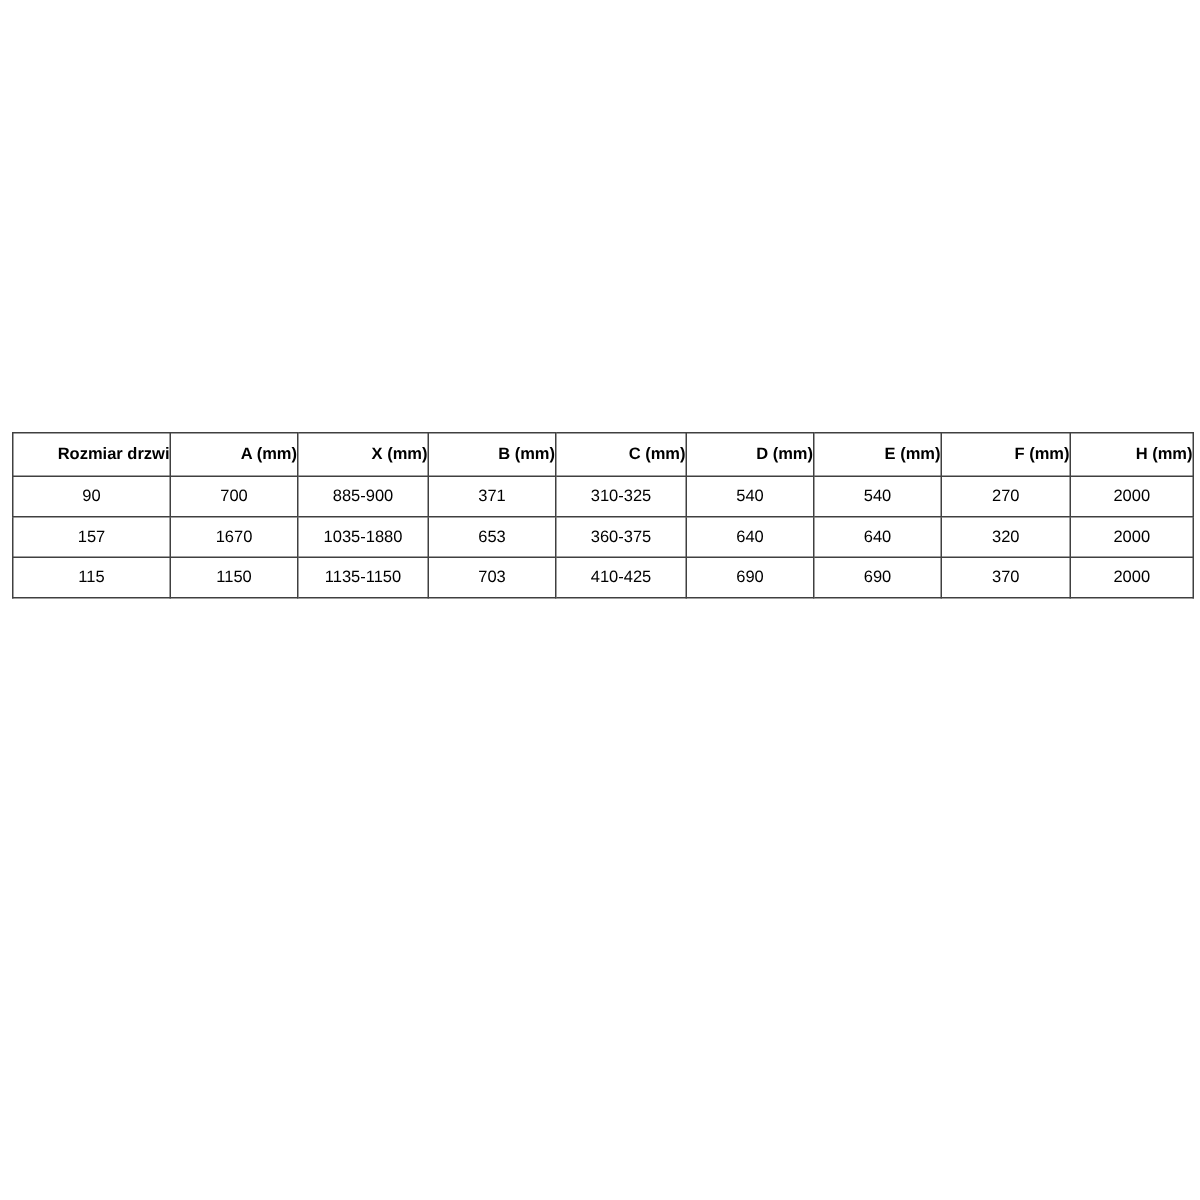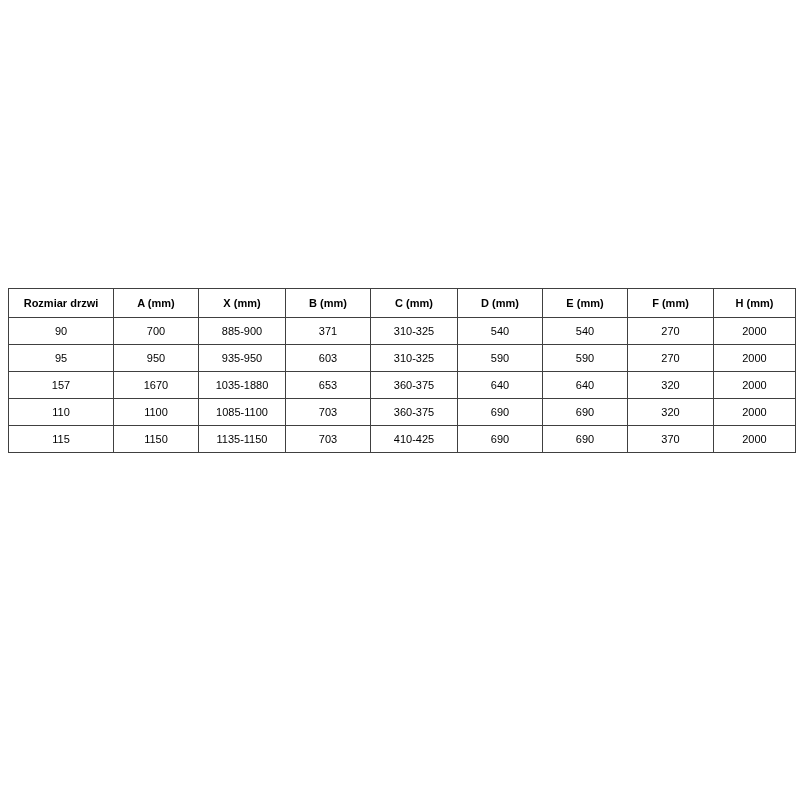--- a/index.html
+++ b/index.html
@@ -32,20 +32,21 @@
     font-size: 11px;
     line-height: 1;
     color: #000000;
     background: #ffffff;
     overflow: hidden;
     white-space: nowrap;
   }
   table.spec-table th {
     font-weight: bold;
     height: 28px;
+    text-align: right;
   }
   table.spec-table td {
     font-weight: normal;
     height: 26px;
   }
   col.c0 { width: 105px; }
   col.c1 { width: 85px; }
   col.c2 { width: 87px; }
   col.c3 { width: 85px; }
   col.c4 { width: 87px; }
@@ -89,49 +90,27 @@
         <td>700</td>
         <td>885-900</td>
         <td>371</td>
         <td>310-325</td>
         <td>540</td>
         <td>540</td>
         <td>270</td>
         <td>2000</td>
       </tr>
       <tr>
-        <td>95</td>
-        <td>950</td>
-        <td>935-950</td>
-        <td>603</td>
-        <td>310-325</td>
-        <td>590</td>
-        <td>590</td>
-        <td>270</td>
-        <td>2000</td>
-      </tr>
-      <tr>
         <td>157</td>
         <td>1670</td>
         <td>1035-1880</td>
         <td>653</td>
         <td>360-375</td>
         <td>640</td>
         <td>640</td>
-        <td>320</td>
-        <td>2000</td>
-      </tr>
-      <tr>
-        <td>110</td>
-        <td>1100</td>
-        <td>1085-1100</td>
-        <td>703</td>
-        <td>360-375</td>
-        <td>690</td>
-        <td>690</td>
         <td>320</td>
         <td>2000</td>
       </tr>
       <tr>
         <td>115</td>
         <td>1150</td>
         <td>1135-1150</td>
         <td>703</td>
         <td>410-425</td>
         <td>690</td>

